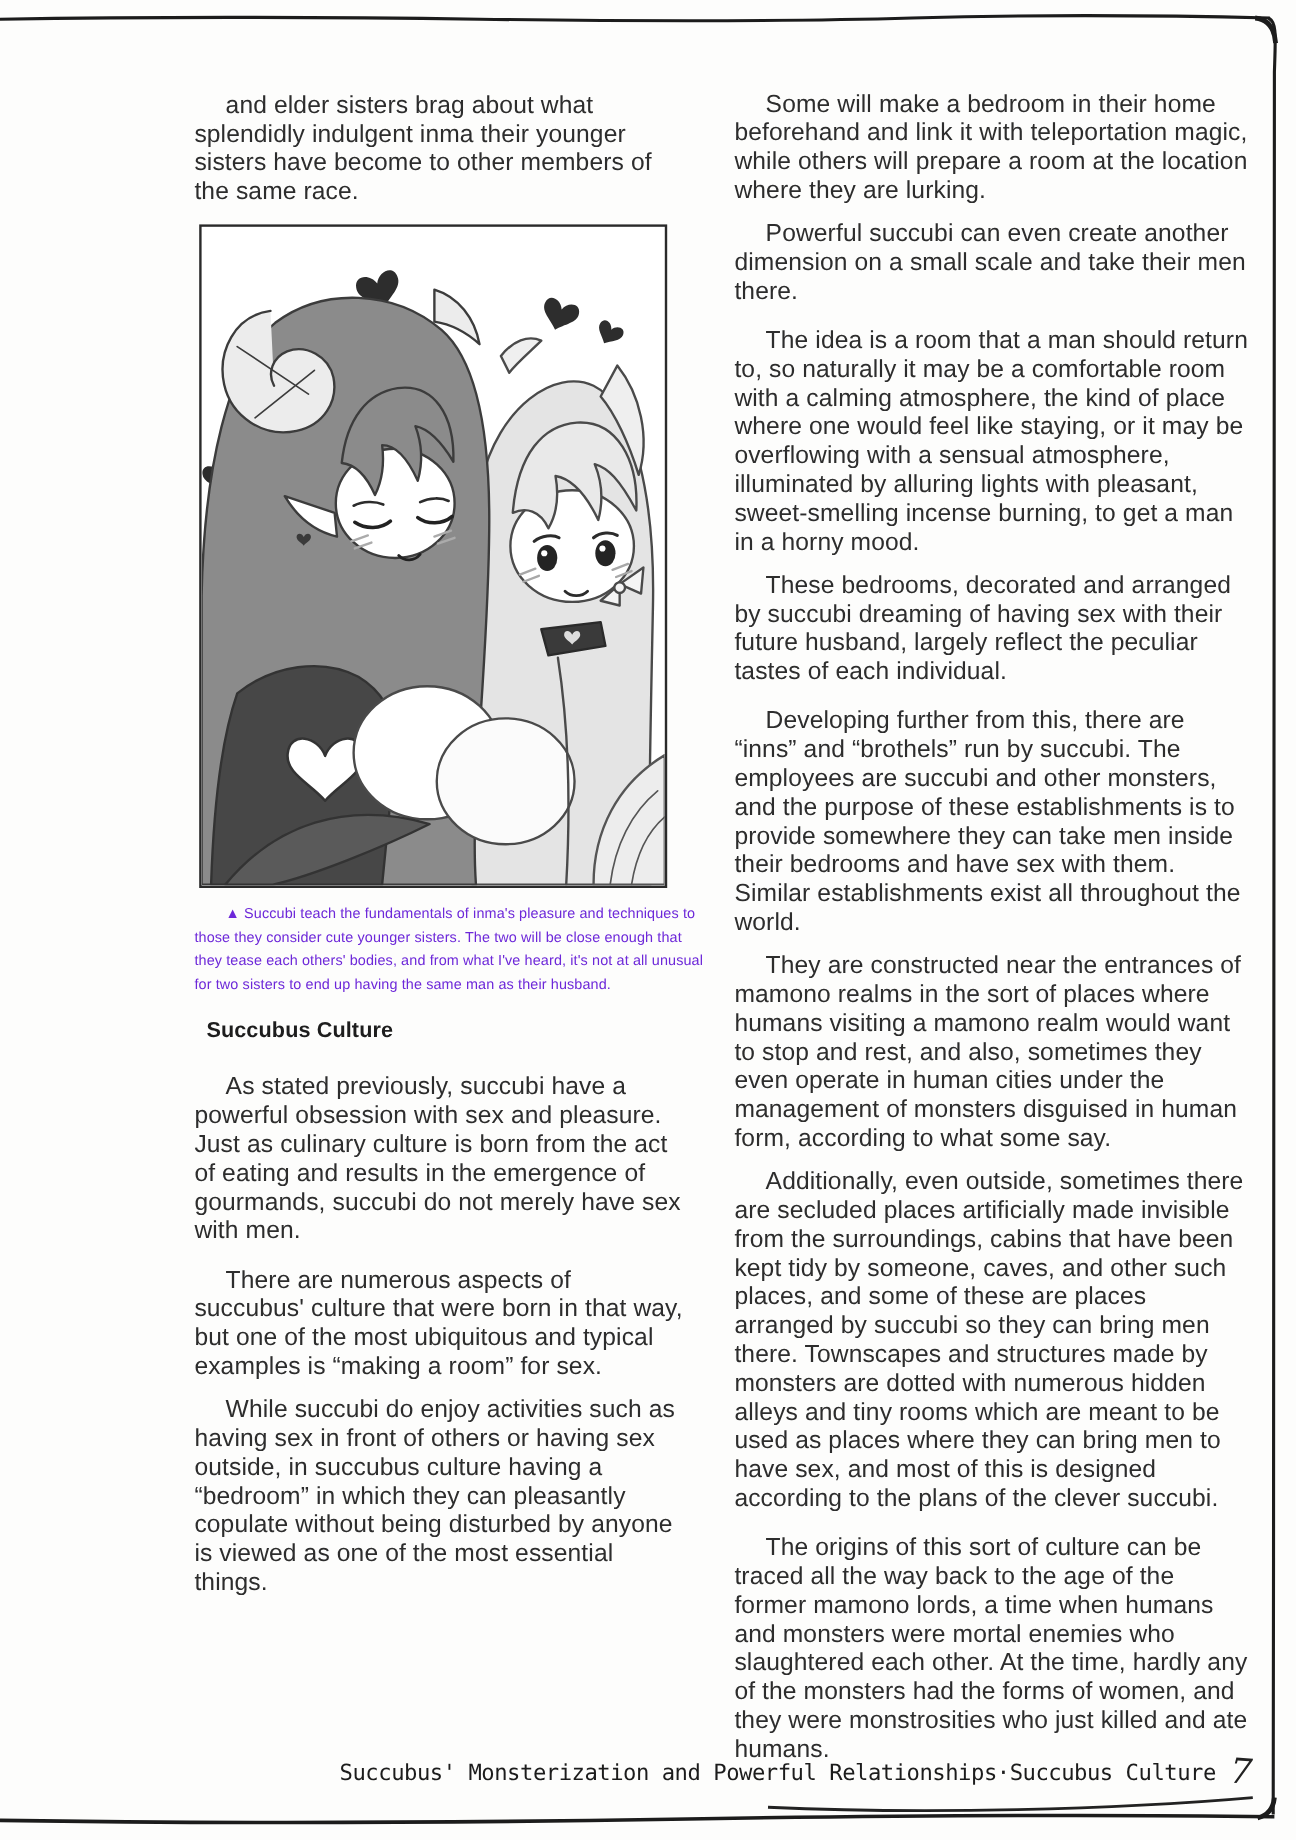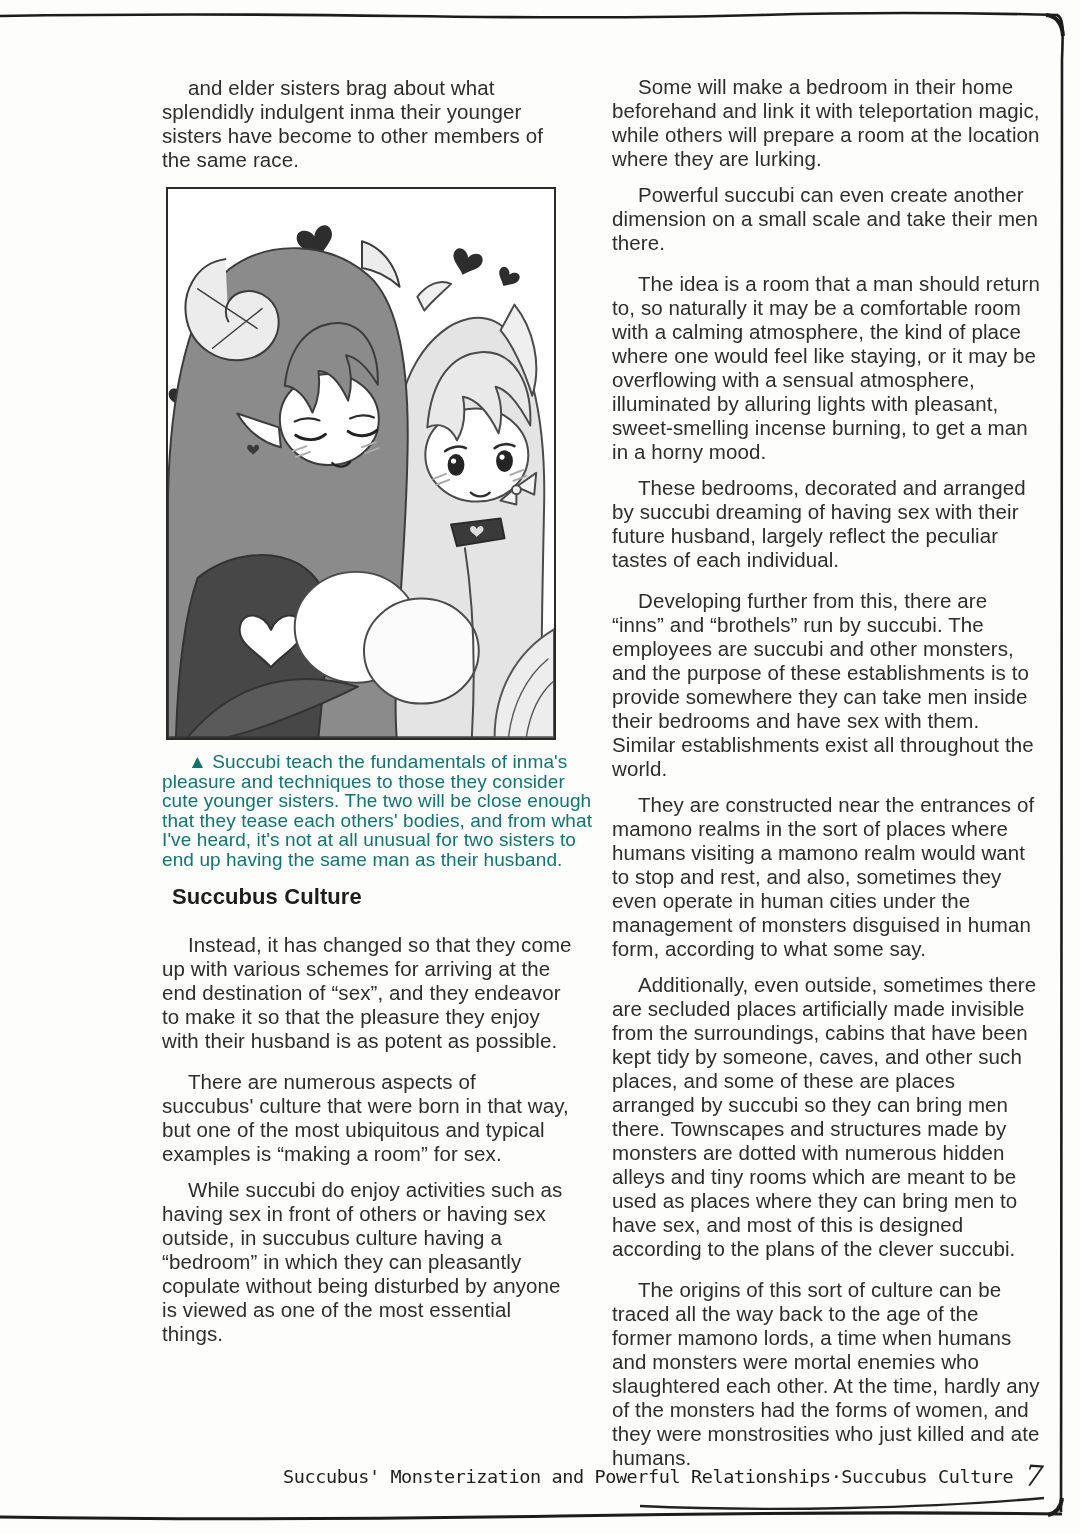--- a/index.html
+++ b/index.html
@@ -15,25 +15,25 @@
   .col p{margin:12px;text-indent:26px;}
   .col p.gap{margin-top:17px;}
   figure.illustration{
     margin:15px 0 0 16px;padding:0;
     width:390px;height:553px;box-sizing:border-box;
     border:2px solid #2a2a2a;background:#ffffff;overflow:hidden;
   }
   figure.illustration svg{display:block;width:100%;height:100%;}
   .figure-caption{
     margin-top:9px;width:432px;
-    font-size:19px;line-height:19.5px;color:#0f766e;text-indent:0;
+    font-size:12px;line-height:19.5px;color:#6d28d9;text-indent:0;
   }
   h2.section-heading{
     margin:15px 0 23px 22px;
-    font-size:22px;line-height:26px;font-weight:bold;color:#1d1d1d;
+    font-size:18px;line-height:26px;font-weight:bold;color:#1d1d1d;
   }
   .page-border{position:absolute;left:0;top:0;pointer-events:none;}
   .page-footer{
     position:absolute;left:283px;top:1466px;white-space:nowrap;
     font-family:"DejaVu Sans Mono","Liberation Mono",monospace;
     font-size:18.5px;color:#1c1c1c;letter-spacing:-0.4px;
   }
   .page-number{
     display:inline-block;margin-left:12px;
     font-family:"DejaVu Serif",serif;font-style:italic;
@@ -123,21 +123,21 @@
         <path d="M330,553 C330,508 350,468 390,444 L390,553 Z" fill="#ededed" stroke="#555555" stroke-width="2"></path>
         <path d="M344,553 C348,520 362,492 384,474 M362,553 C366,528 376,508 390,496" stroke="#555555" stroke-width="1.4" fill="none"></path>
       </g>
     </svg>
   </figure>
 
   <p class="figure-caption">▲ Succubi teach the fundamentals of inma's pleasure and techniques to those they consider cute younger sisters. The two will be close enough that they tease each others' bodies, and from what I've heard, it's not at all unusual for two sisters to end up having the same man as their husband.</p>
 
   <h2 class="section-heading">Succubus Culture</h2>
 
-  <p>Instead, it has changed so that they come up with various schemes for arriving at the end destination of “sex”, and they endeavor to make it so that the pleasure they enjoy with their husband is as potent as possible.</p>
+  <p>As stated previously, succubi have a powerful obsession with sex and pleasure. Just as culinary culture is born from the act of eating and results in the emergence of gourmands, succubi do not merely have sex with men.</p>
   <p class="gap">There are numerous aspects of succubus' culture that were born in that way, but one of the most ubiquitous and typical examples is “making a room” for sex.</p>
   <p>While succubi do enjoy activities such as having sex in front of others or having sex outside, in succubus culture having a “bedroom” in which they can pleasantly copulate without being disturbed by anyone is viewed as one of the most essential things.</p>
 </div>
 
 <div class="col col-right">
   <p>Some will make a bedroom in their home beforehand and link it with teleportation magic, while others will prepare a room at the location where they are lurking.</p>
   <p>Powerful succubi can even create another dimension on a small scale and take their men there.</p>
   <p class="gap">The idea is a room that a man should return to, so naturally it may be a comfortable room with a calming atmosphere, the kind of place where one would feel like staying, or it may be overflowing with a sensual atmosphere, illuminated by alluring lights with pleasant, sweet-smelling incense burning, to get a man in a horny mood.</p>
   <p>These bedrooms, decorated and arranged by succubi dreaming of having sex with their future husband, largely reflect the peculiar tastes of each individual.</p>
   <p class="gap">Developing further from this, there are “inns” and “brothels” run by succubi. The employees are succubi and other monsters, and the purpose of these establishments is to provide somewhere they can take men inside their bedrooms and have sex with them. Similar establishments exist all throughout the world.</p>

